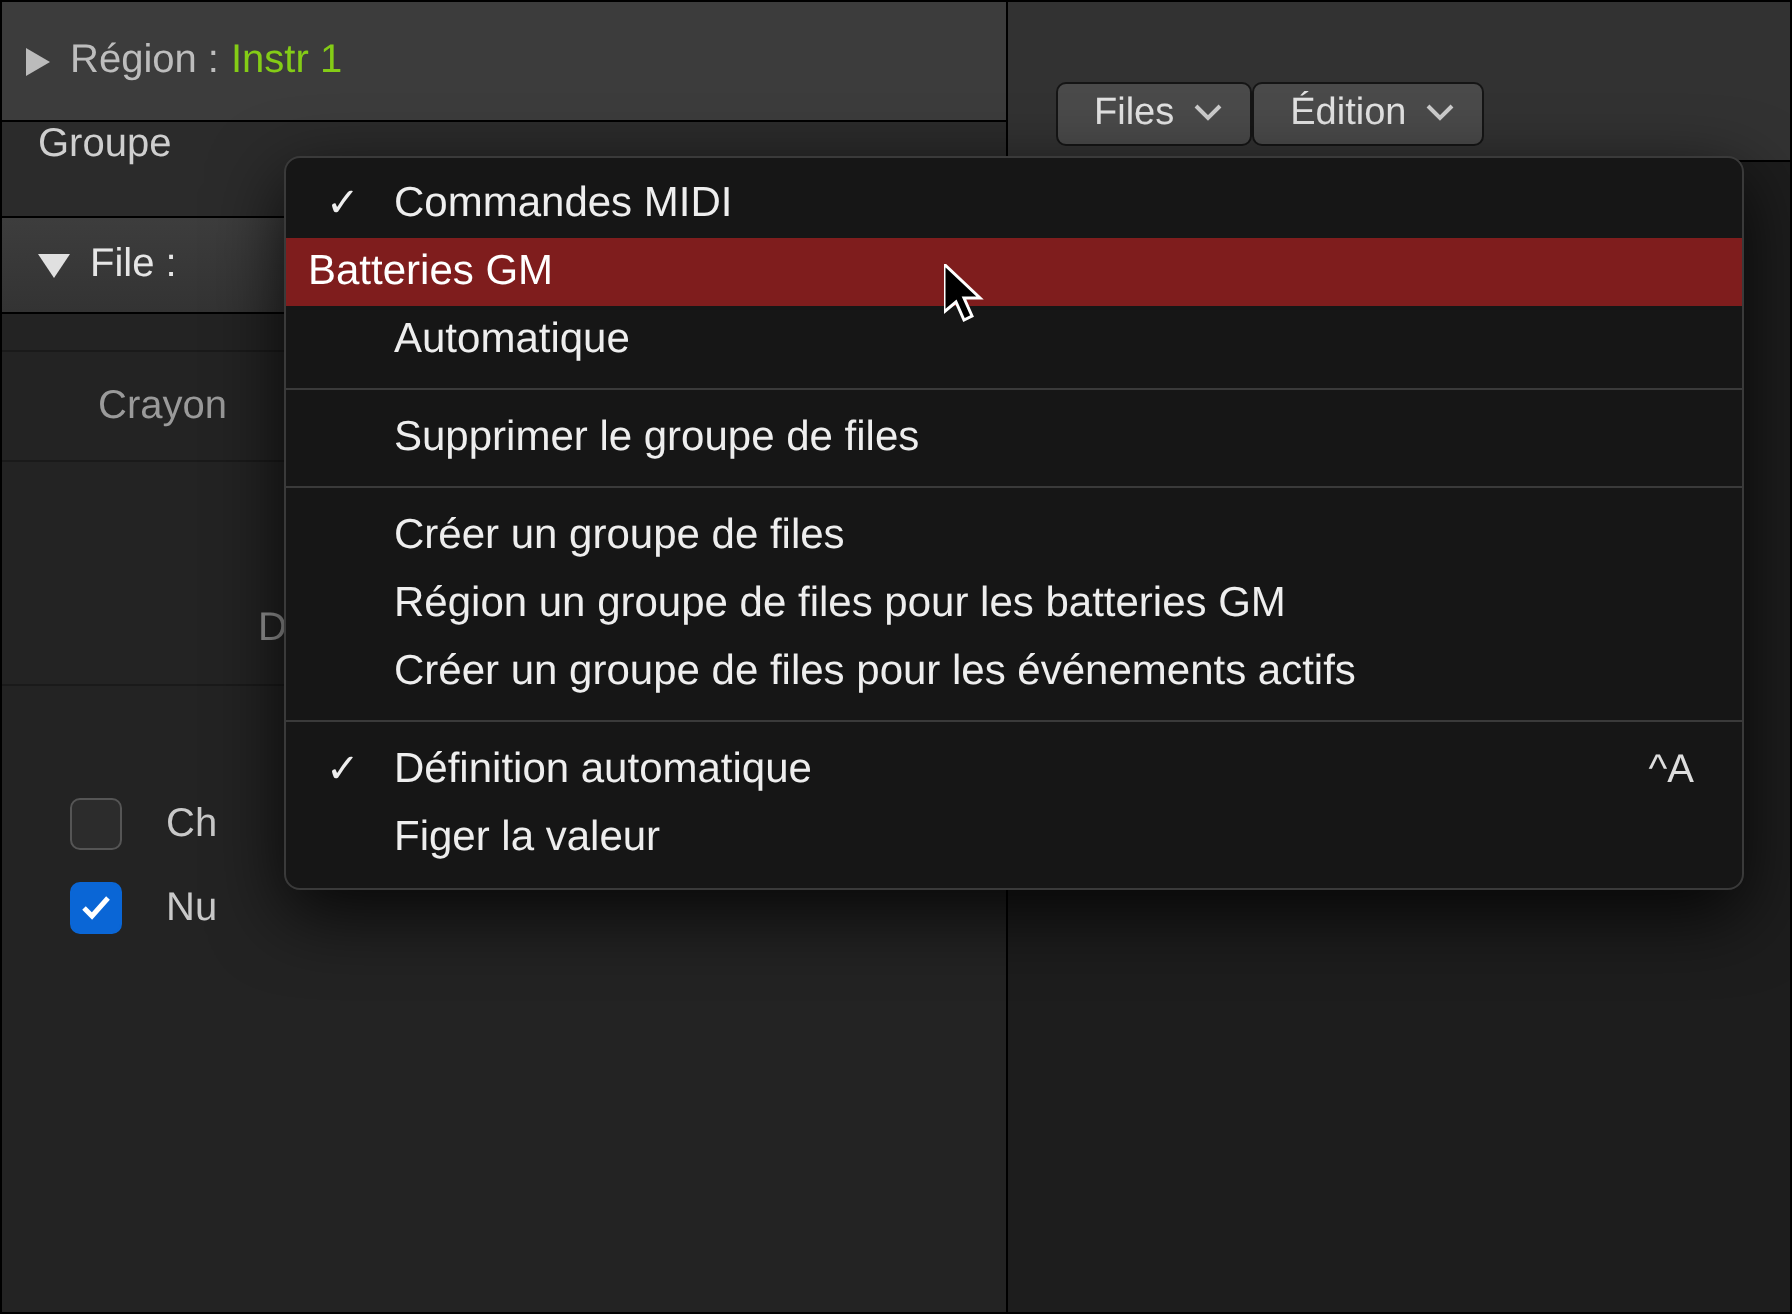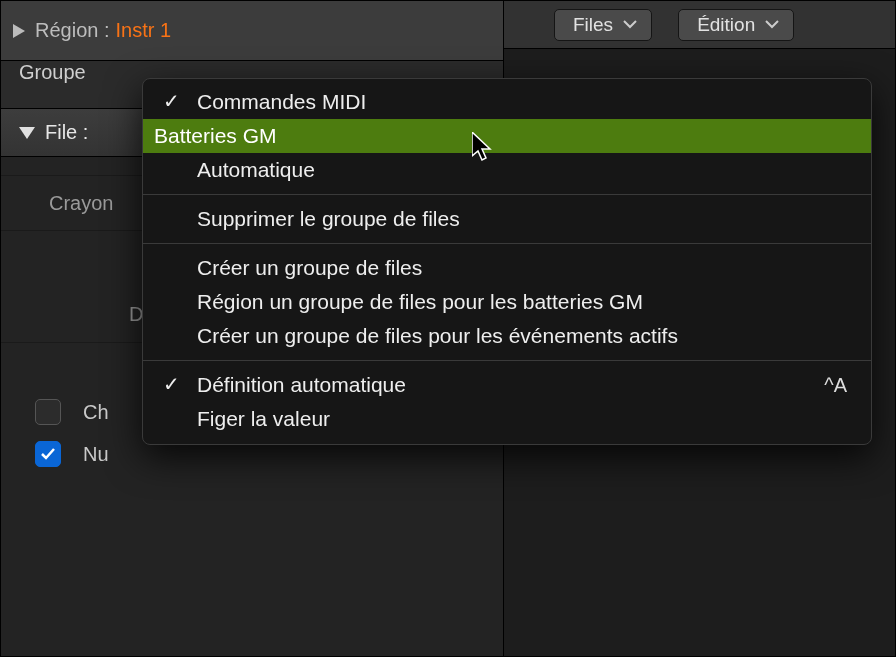--- a/index.html
+++ b/index.html
@@ -43,21 +43,21 @@
       padding: 0 12px;
       color: #bbb;
       font-size: 20px;
     }
     .region-bar .disclosure {
       margin-right: 10px;
       display: inline-flex;
       align-items: center;
     }
     .region-bar .label { color: #bdbdbd; }
-    .region-bar .value { color: #f97316; margin-left: 6px; }
+    .region-bar .value { color: #84cc16; margin-left: 6px; }
 
     .section-header {
       height: 48px;
       background: #2b2b2b;
       border-bottom: 1px solid #000;
       display: flex;
       align-items: flex-start;
       padding: 0 18px;
       color: #cfcfcf;
       font-size: 20px;
@@ -118,22 +118,23 @@
       border-color: #0a66d6;
     }
     .checkbox.checked svg { display:block; }
 
     .top-buttons {
       height: 48px;
       background: #323232;
       border-bottom: 1px solid #000;
       display: flex;
       align-items: center;
-      gap: 26px;
+      gap: 0;
       padding: 0 14px;
+      margin-top: 32px;
     }
     .btn {
       height: 32px;
       padding: 0 14px 0 18px;
       background: #4a4a4a;
       border: 1px solid #151515;
       border-radius: 5px;
       color: #e2e2e2;
       font-size: 19px;
       display: inline-flex;
@@ -166,21 +167,21 @@
     .menu-item {
       position: relative;
       height: 34px;
       display: flex;
       align-items: center;
       padding-left: 54px;
       padding-right: 24px;
       cursor: default;
     }
     .menu-item.highlight {
-      background: #4d7c0f;
+      background: #7f1d1d;
       color: #fff;
       padding-left: 11px;
     }
     .menu-item .check {
       position: absolute;
       left: 20px;
       top: 4px;
       font-size: 20px;
     }
     .menu-item .shortcut {

